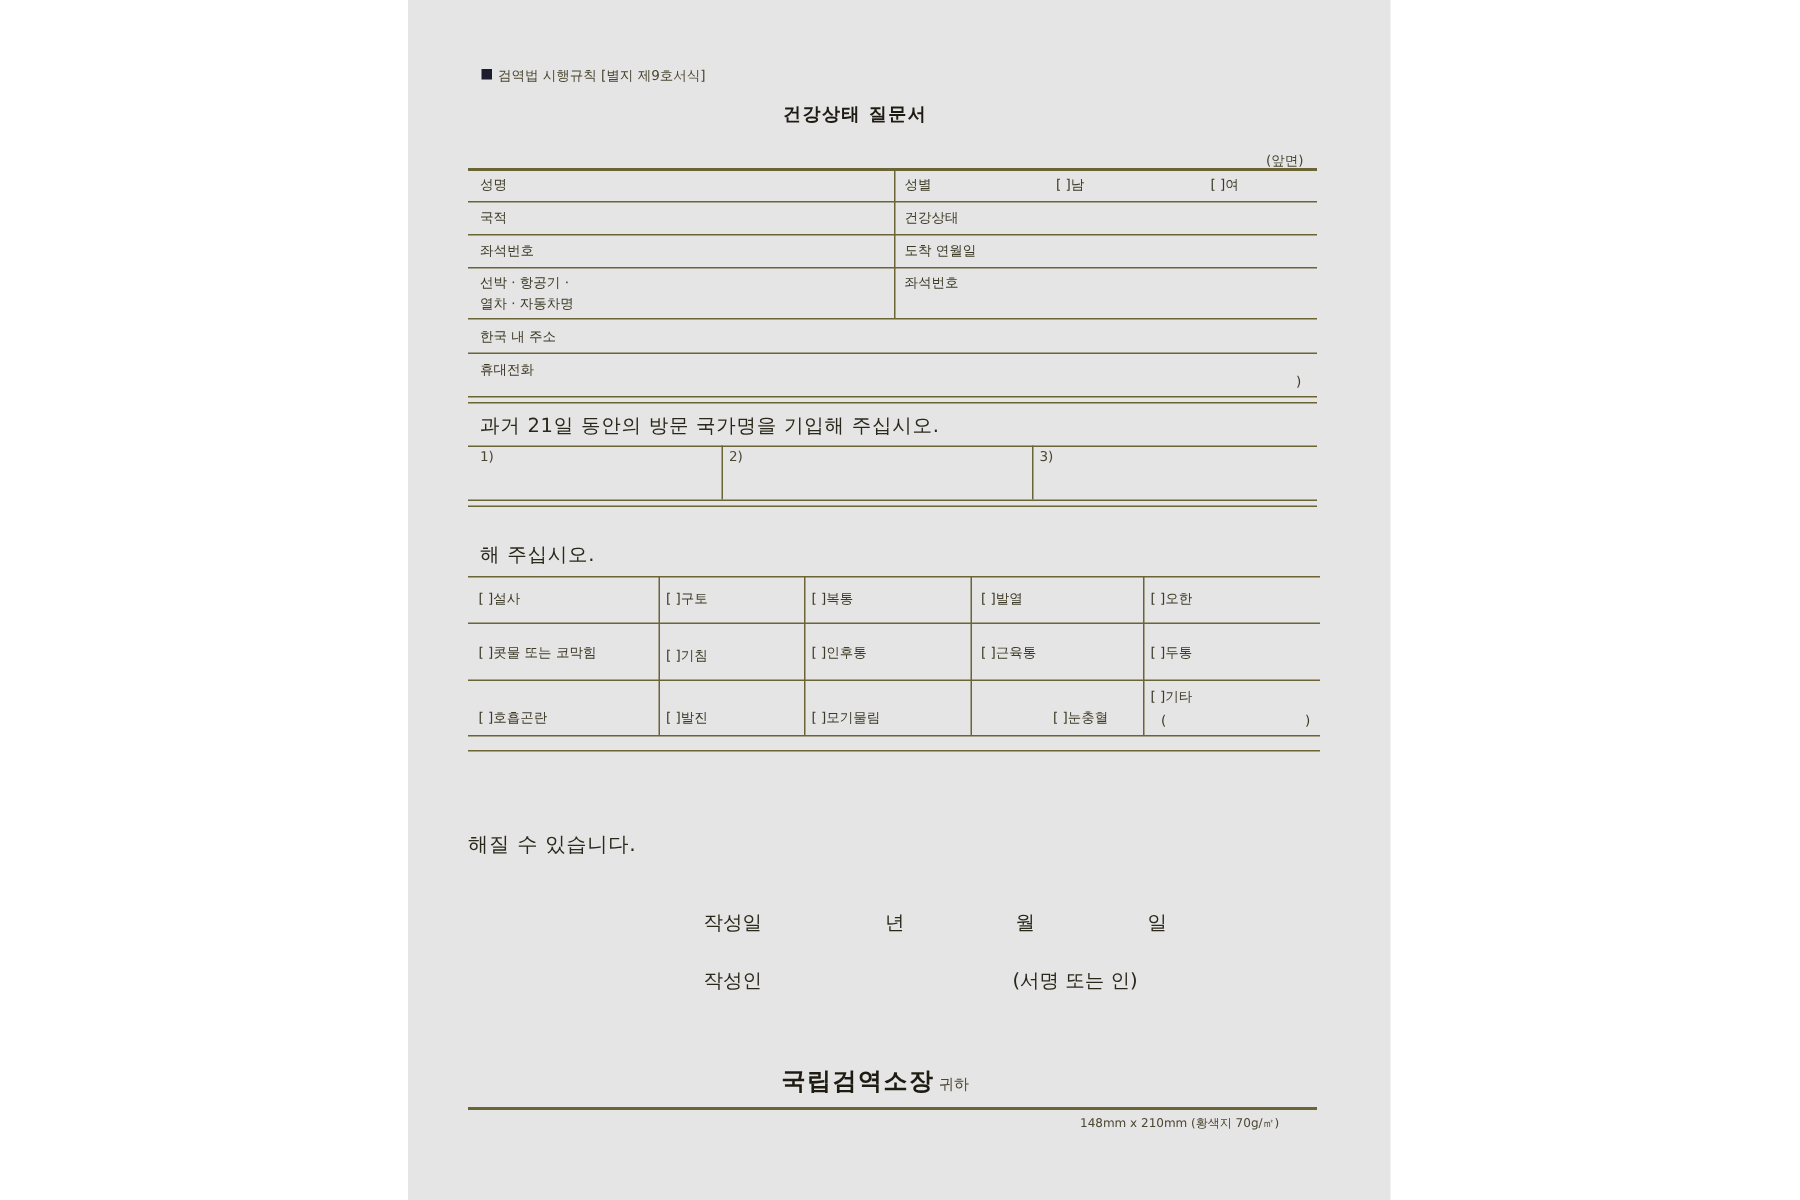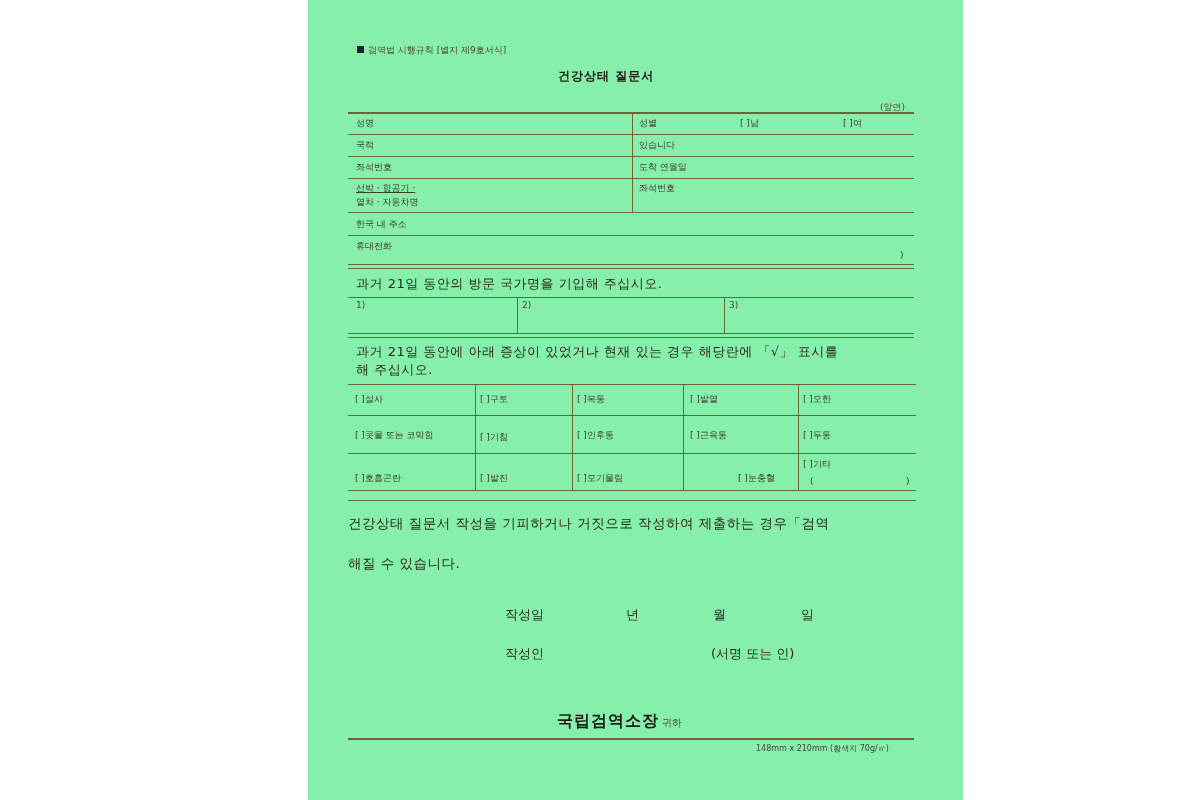--- a/index.html
+++ b/index.html
@@ -1,18 +1,18 @@
 <!DOCTYPE html>
 <html><head>
 <meta charset="utf-8">
 <style>
   html, body { margin:0; padding:0; }
   body { width:1200px; height:800px; background:#ffffff; position:relative; overflow:hidden;
          font-family:"DejaVu Sans", "Liberation Sans", sans-serif; color:#2a2a1e; }
-  .page { position:absolute; left:272px; top:0; width:655px; height:800px; background:#86efac;margin-left:36px; }
+  .page { position:absolute; left:272px; top:0; width:655px; height:800px; background:#e5e5e5; }
   .abs { position:absolute; white-space:nowrap; }
   .hl { position:absolute; height:1px; background:#6b6536; }
   .vl { position:absolute; width:1px; background:#6b6536; }
   .small { font-size:9px; color:#4a4630; }
   .lbl { font-size:9px; color:#3d3a26;text-align:center; }
   .title { font-size:12px; font-weight:bold; color:#1e1c12; letter-spacing:1px; }
   .q { font-size:13px; color:#2a281a; letter-spacing:0.5px; }
   .warn { font-size:13.5px; color:#2a281a; line-height:20px; letter-spacing:0.5px; }
   .sig { font-size:13px; color:#2a281a; }
   .office { font-size:16px; font-weight:bold; color:#1e1c12; letter-spacing:1px; }
@@ -34,47 +34,46 @@
   <div class="hl" style="left:40px;top:212px;width:566px;"></div>
   <div class="hl" style="left:40px;top:235px;width:566px;"></div>
   <div class="vl" style="left:324px;top:112px;height:100px;"></div>
 
   <div class="abs lbl" style="left:48px;top:117px;">성명</div>
   <div class="abs lbl" style="left:331px;top:117px;">성별</div>
   <div class="abs lbl" style="left:432px;top:117px;">[    ]남</div>
   <div class="abs lbl" style="left:535px;top:117px;">[    ]여</div>
 
   <div class="abs lbl" style="left:48px;top:139px;">국적</div>
-  <div class="abs lbl" style="left:331px;top:139px;">있습니다</div>
+  <div class="abs lbl" style="left:331px;top:139px;">건강상태</div>
 
   <div class="abs lbl" style="left:48px;top:161px;">좌석번호</div>
   <div class="abs lbl" style="left:331px;top:161px;">도착 연월일</div>
 
-  <div class="abs lbl" style="left:48px;top:182px;text-decoration:underline;">선박 · 항공기 ·</div>
+  <div class="abs lbl" style="left:48px;top:182px;">선박 · 항공기 ·</div>
   <div class="abs lbl" style="left:48px;top:196px;">열차 · 자동차명</div>
   <div class="abs lbl" style="left:331px;top:182px;">좌석번호</div>
 
   <div class="abs lbl" style="left:48px;top:218px;">한국 내 주소</div>
   <div class="abs lbl" style="left:48px;top:240px;">휴대전화</div>
   <div class="abs lbl" style="left:592px;top:250px;">)</div>
 
   <div class="hl" style="left:40px;top:264px;width:566px;"></div>
   <div class="hl" style="left:40px;top:268px;width:566px;"></div>
 
   <div class="abs q" style="left:48px;top:275px;">과거 21일 동안의 방문 국가명을 기입해 주십시오.</div>
   <div class="hl" style="left:40px;top:297px;width:566px;"></div>
   <div class="vl" style="left:209px;top:297px;height:36px;"></div>
   <div class="vl" style="left:416px;top:297px;height:36px;"></div>
   <div class="abs small" style="left:48px;top:300px;">1)</div>
   <div class="abs small" style="left:214px;top:300px;">2)</div>
   <div class="abs small" style="left:421px;top:300px;">3)</div>
   <div class="hl" style="left:40px;top:333px;width:566px;"></div>
   <div class="hl" style="left:40px;top:337px;width:566px;"></div>
 
-  <div class="abs q" style="left:48px;top:343px;">과거 21일 동안에 아래 증상이 있었거나 현재 있는 경우 해당란에 「√」 표시를</div>
   <div class="abs q" style="left:48px;top:361px;">해 주십시오.</div>
 
   <div class="hl" style="left:40px;top:384px;width:568px;"></div>
   <div class="hl" style="left:40px;top:415px;width:568px;"></div>
   <div class="hl" style="left:40px;top:453px;width:568px;"></div>
   <div class="hl" style="left:40px;top:490px;width:568px;"></div>
   <div class="hl" style="left:40px;top:500px;width:568px;"></div>
   <div class="vl" style="left:167px;top:384px;height:106px;"></div>
   <div class="vl" style="left:264px;top:384px;height:106px;"></div>
   <div class="vl" style="left:375px;top:384px;height:106px;"></div>
@@ -94,21 +93,20 @@
 
   <div class="abs lbl" style="left:47px;top:472px;">[ ]호흡곤란</div>
   <div class="abs lbl" style="left:172px;top:472px;">[ ]발진</div>
   <div class="abs lbl" style="left:269px;top:472px;">[ ]모기물림</div>
   <div class="abs lbl" style="left:382px;top:472px;padding-left:48px;">[ ]눈충혈</div>
   <div class="abs lbl" style="left:495px;top:458px;">[ ]기타</div>
   <div class="abs lbl" style="left:502px;top:476px;">(</div>
   <div class="abs lbl" style="left:506px;top:474px;width:88px;height:12px;"></div>
   <div class="abs lbl" style="left:598px;top:476px;">)</div>
 
-  <div class="abs warn" style="left:40px;top:513px;">건강상태 질문서 작성을 기피하거나 거짓으로 작성하여 제출하는 경우「검역</div>
   <div class="abs warn" style="left:40px;top:553px;">해질 수 있습니다.</div>
 
   <div class="abs sig" style="left:197px;top:606px;">작성일</div>
   <div class="abs sig" style="left:318px;top:606px;">년</div>
   <div class="abs sig" style="left:405px;top:606px;">월</div>
   <div class="abs sig" style="left:493px;top:606px;">일</div>
   <div class="abs sig" style="left:197px;top:645px;">작성인</div>
   <div class="abs sig" style="left:403px;top:645px;">(서명 또는 인)</div>
 
   <div class="abs office" style="left:249px;top:711px;">국립검역소장</div>

